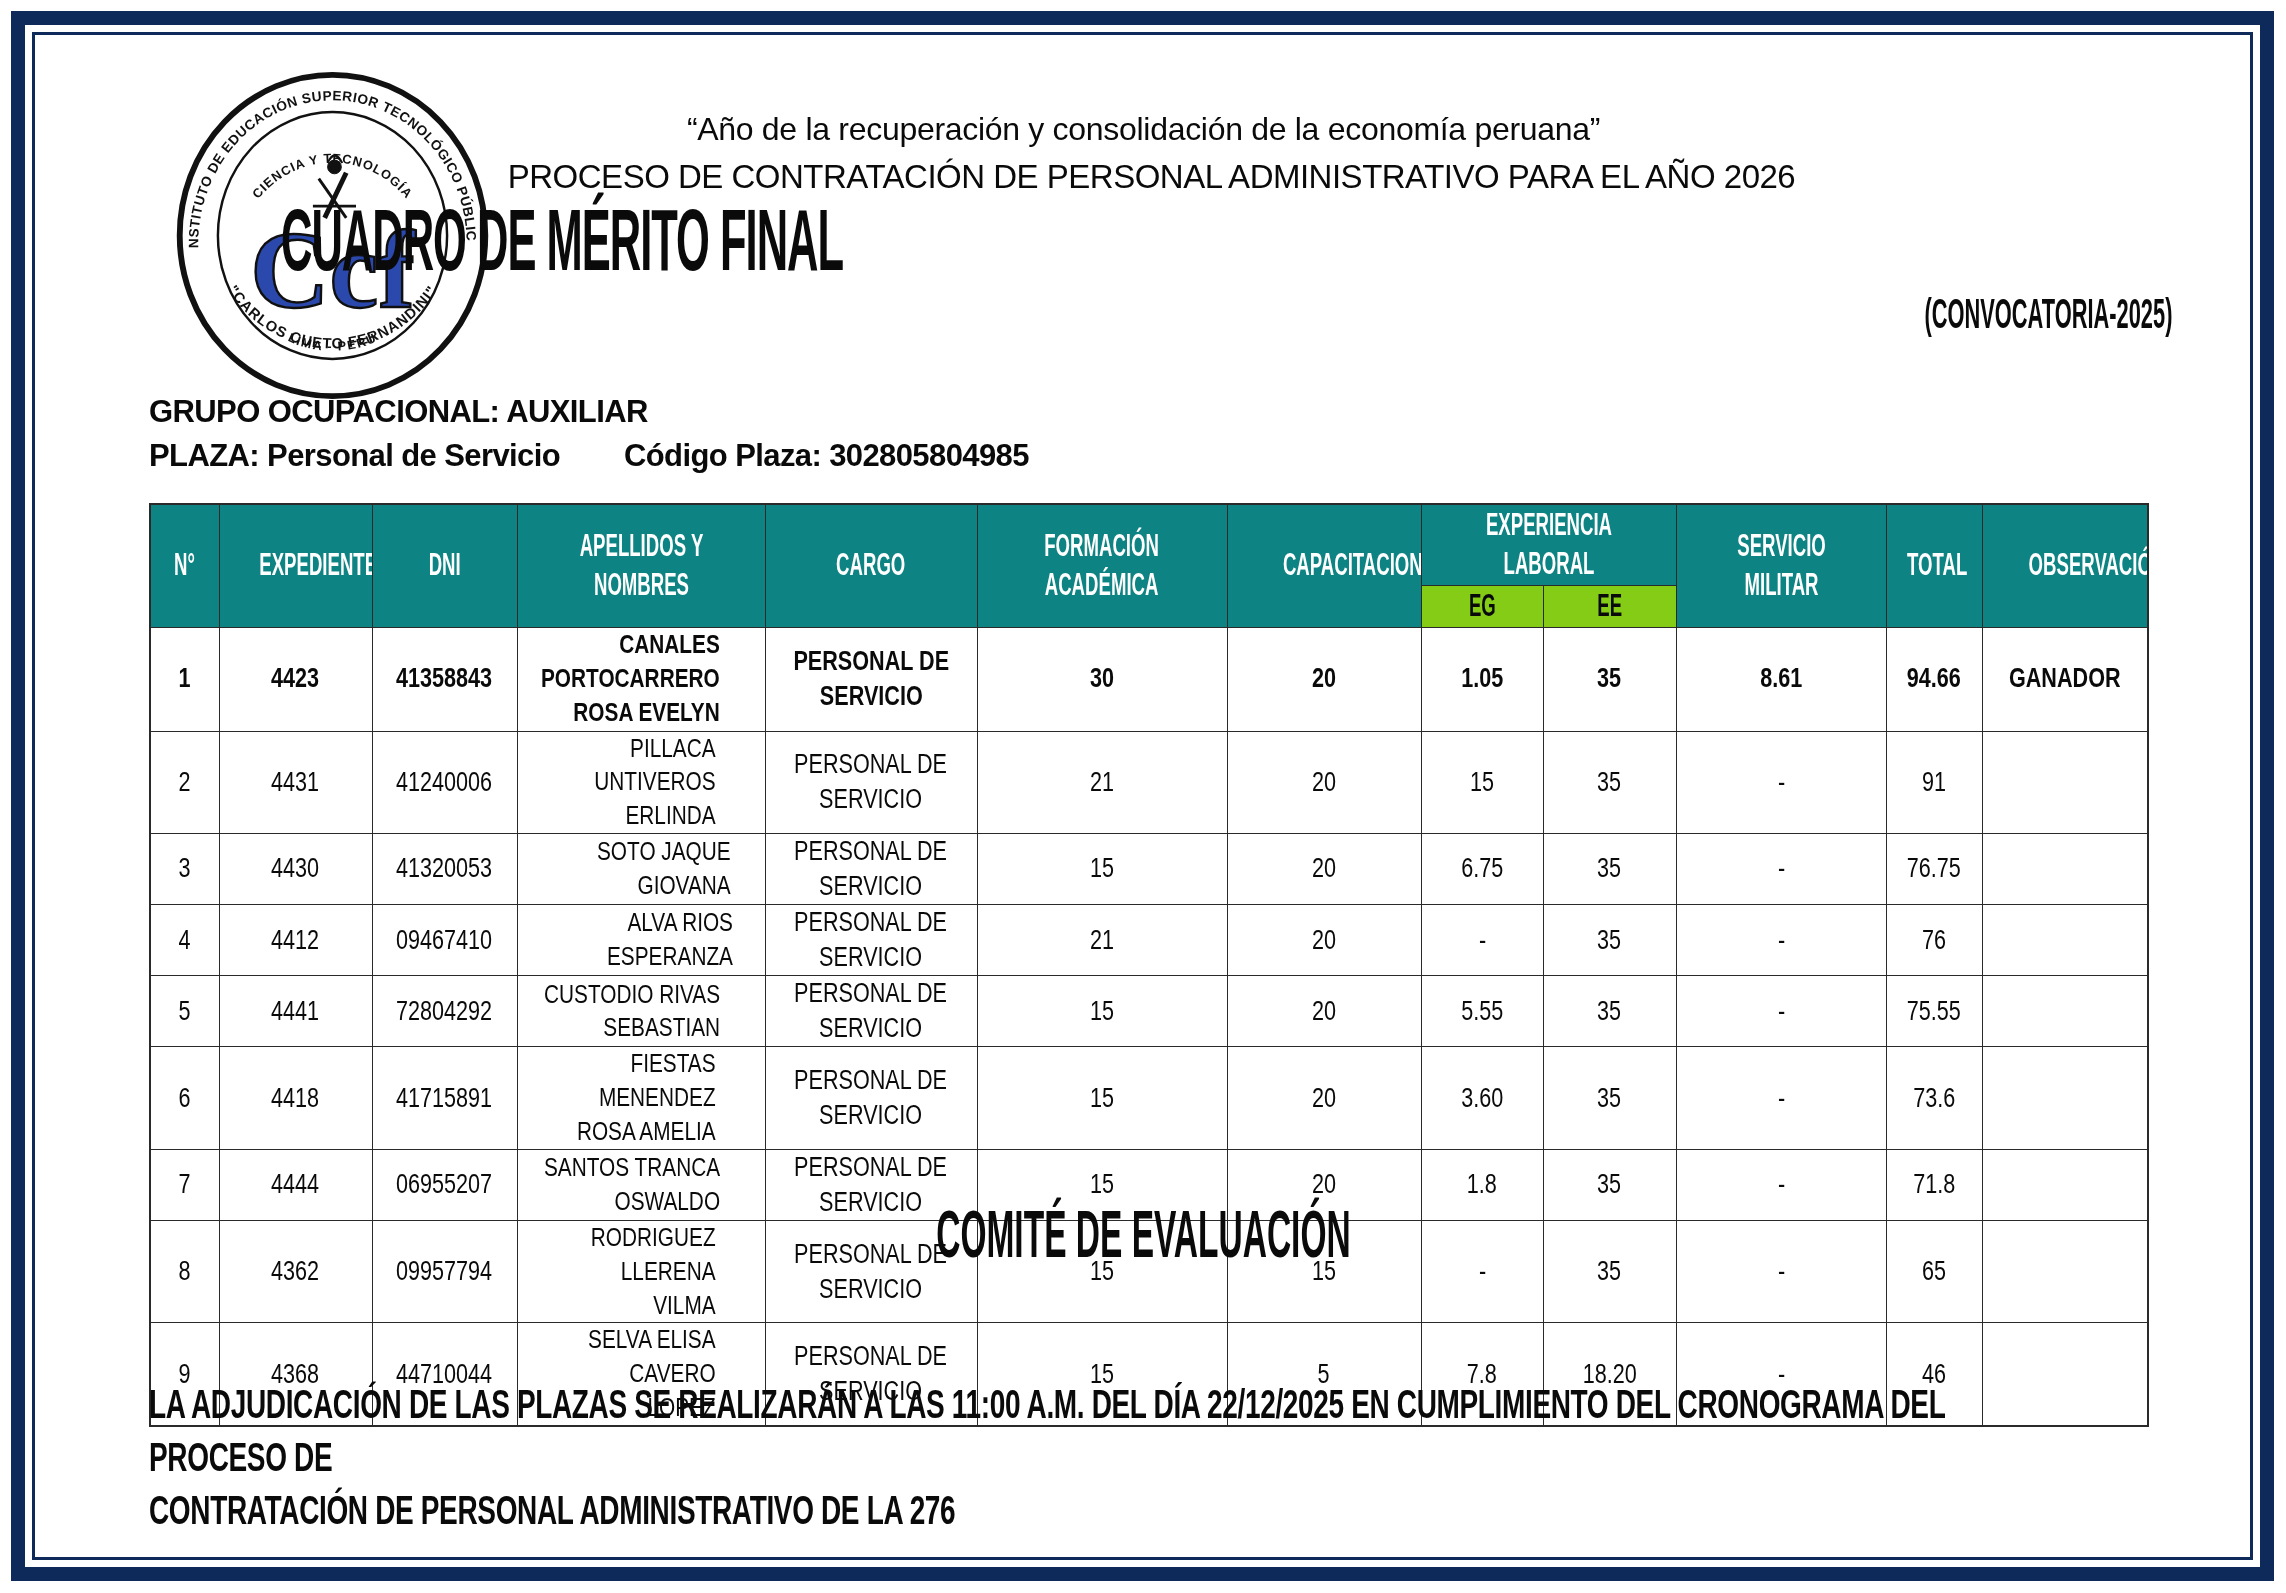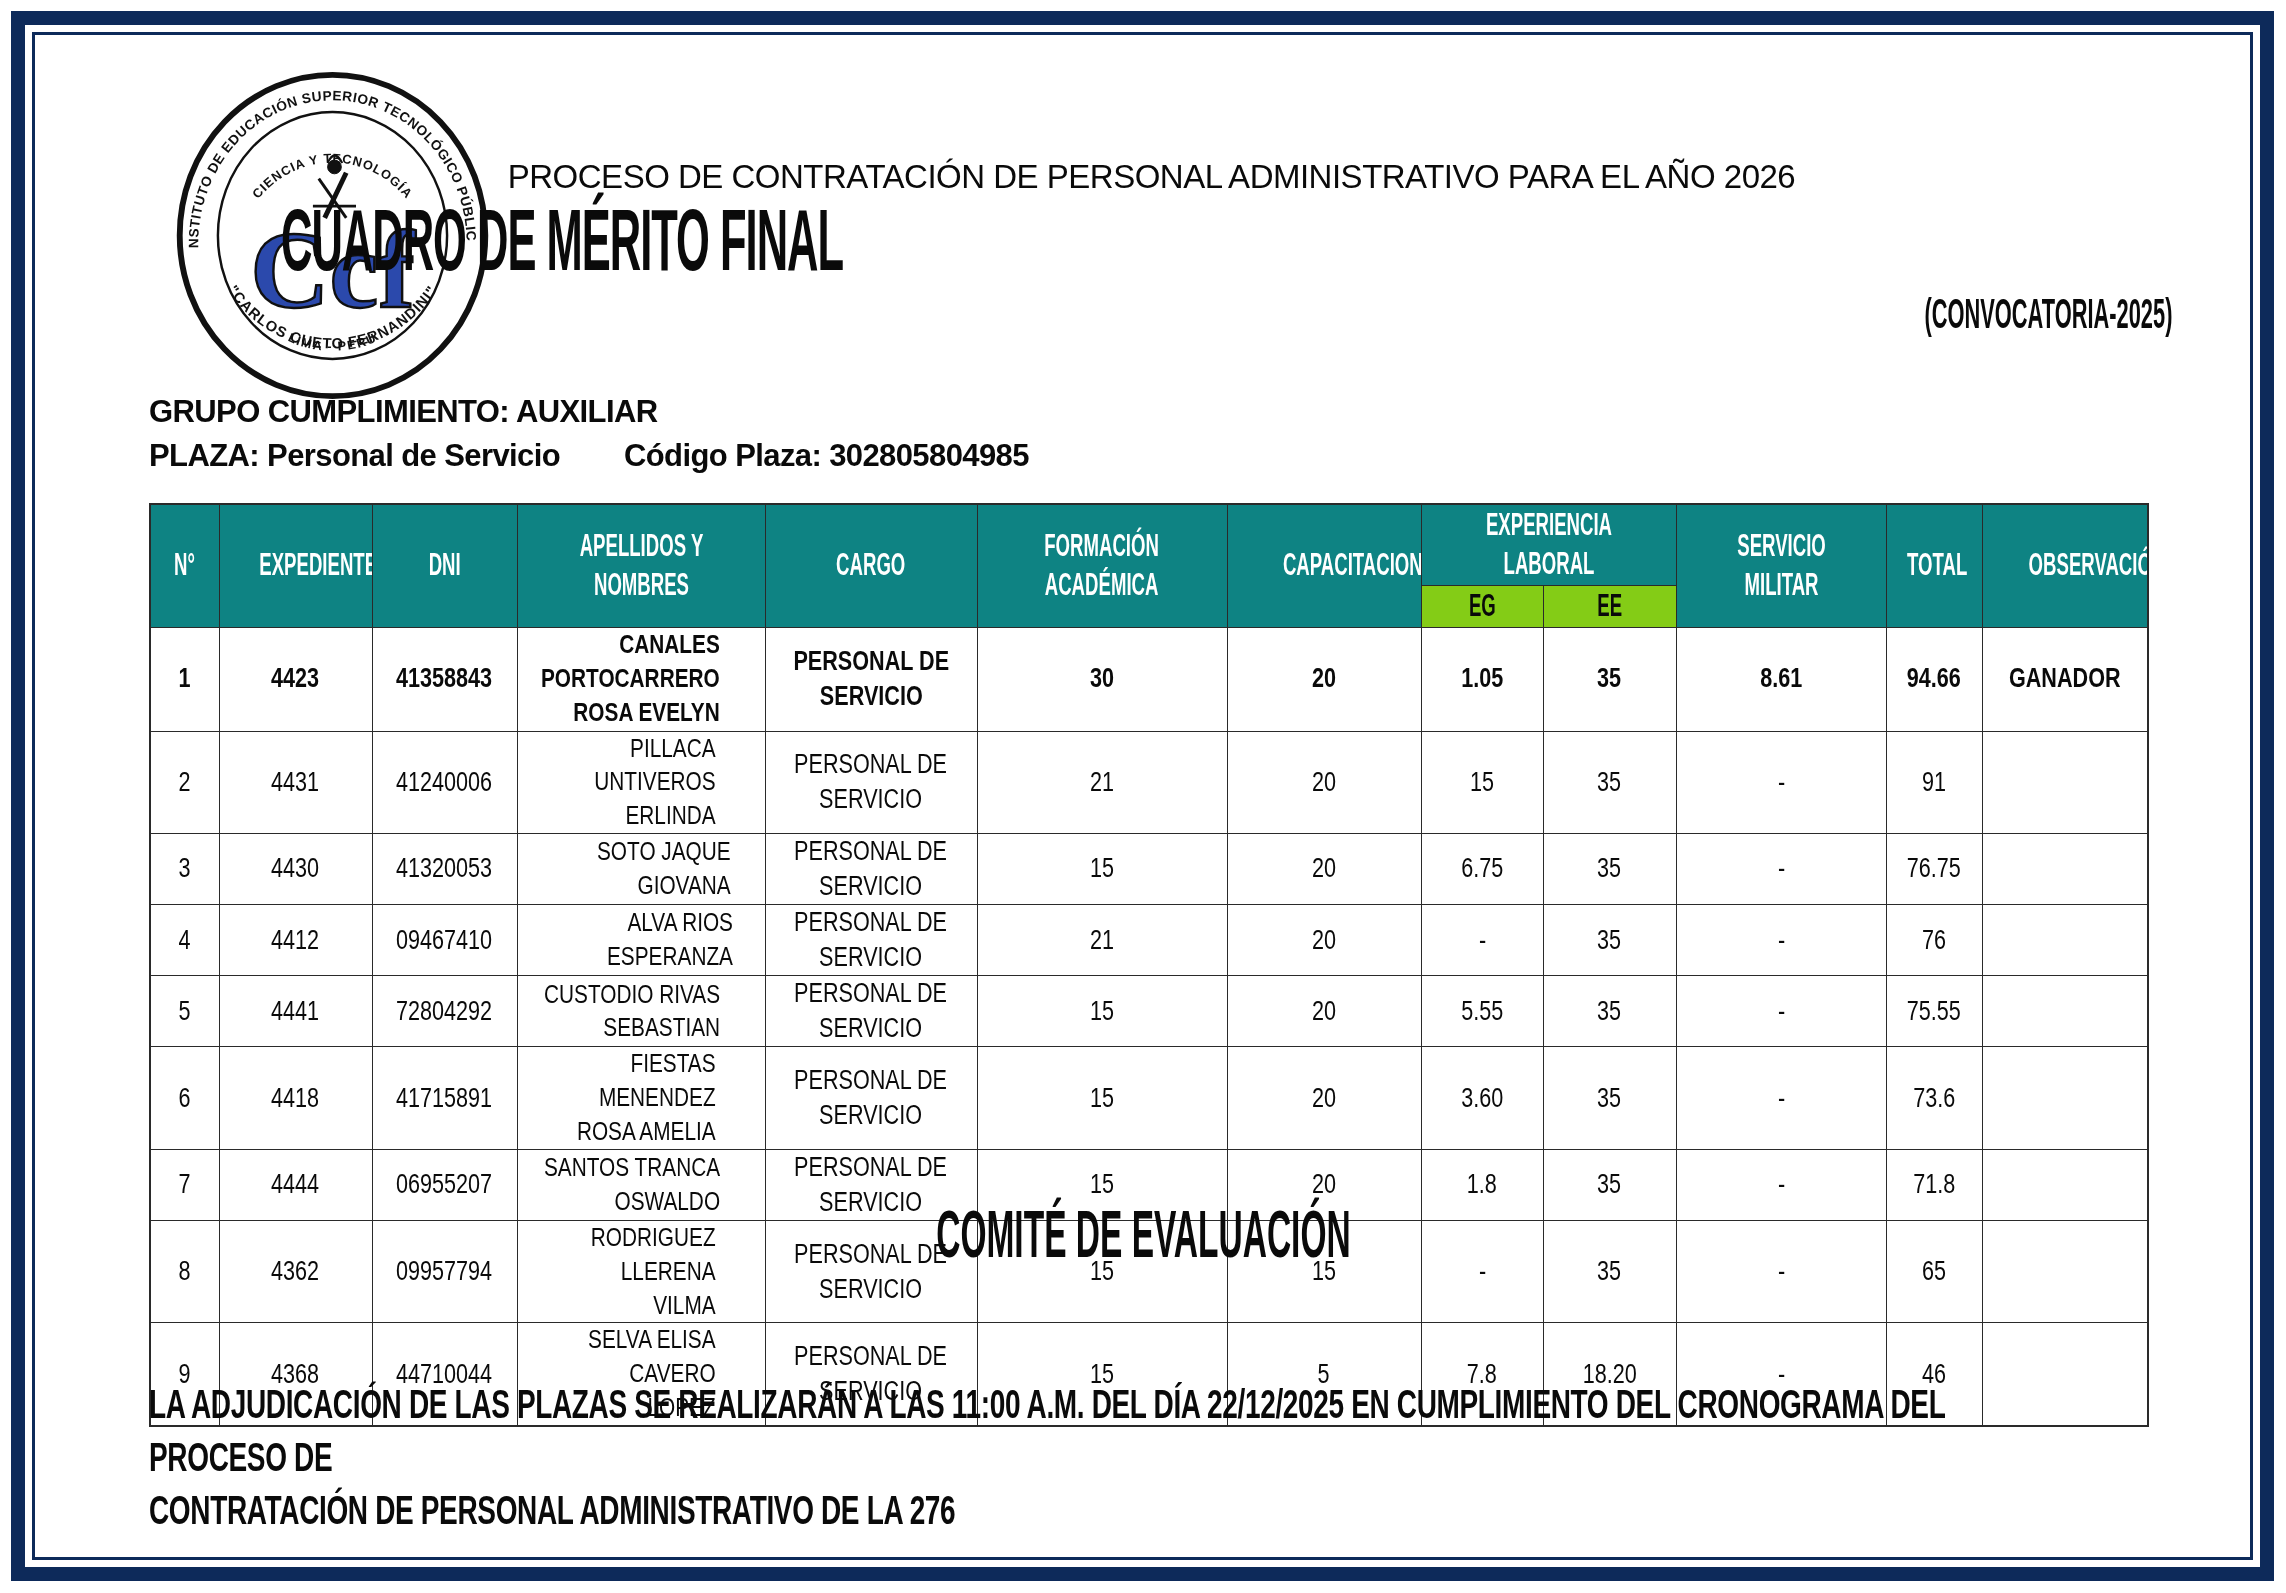--- a/index.html
+++ b/index.html
@@ -95,29 +95,30 @@
       <path d="M165,96 Q172,80 180,96 Q176,90 172,88 Q168,90 165,96" stroke-width="2"></path>
       <path d="M150,140 h44" stroke-width="3" fill="none"></path>
     </g>
 
     <text x="170" y="243" text-anchor="middle" font-size="112" font-weight="bold" fill="#2b49ac" stroke="#101010" stroke-width="2.5" font-family="Liberation Serif, serif">Ccf</text>
     <text font-size="13" font-weight="bold" fill="#111111" letter-spacing="1.5" font-family="Liberation Sans, sans-serif">
       <textPath href="#arcLima" startOffset="50%" text-anchor="middle">LIMA - PERÚ</textPath>
     </text>
   </svg>
 
+  <div class="quote">“Año de la recuperación y consolidación de la economía peruana”</div>
   <div class="process-line">PROCESO DE CONTRATACIÓN DE PERSONAL ADMINISTRATIVO PARA EL AÑO 2026</div>
   <div class="big-title">
     <span>CUADRO DE MÉRITO FINAL</span>
   </div>
   <div class="sub-title">
     <span>(CONVOCATORIA-2025)</span>
   </div>
 
-  <div class="grupo">GRUPO CUMPLIMIENTO: AUXILIAR</div>
+  <div class="grupo">GRUPO OCUPACIONAL: AUXILIAR</div>
   <div class="plaza-row">PLAZA: Personal de Servicio</div>
   <div class="codigo">Código Plaza: 302805804985</div>
 
   <table class="merit">
     <colgroup>
       <col style="width:69px">
         <col style="width:153px">
         <col style="width:145px">
       <col style="width:248px">
         <col style="width:212px">

